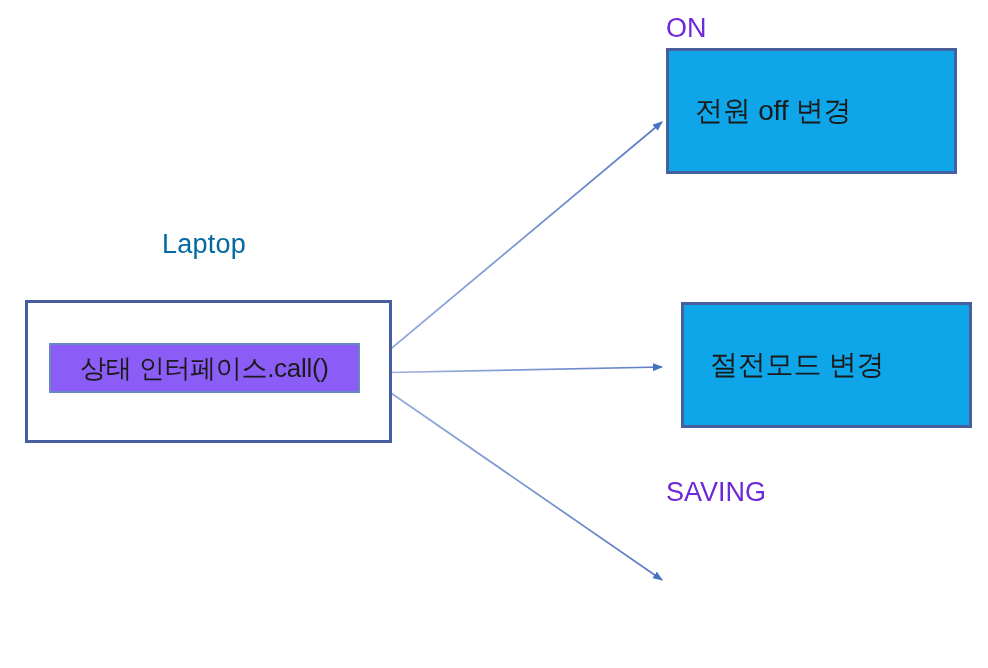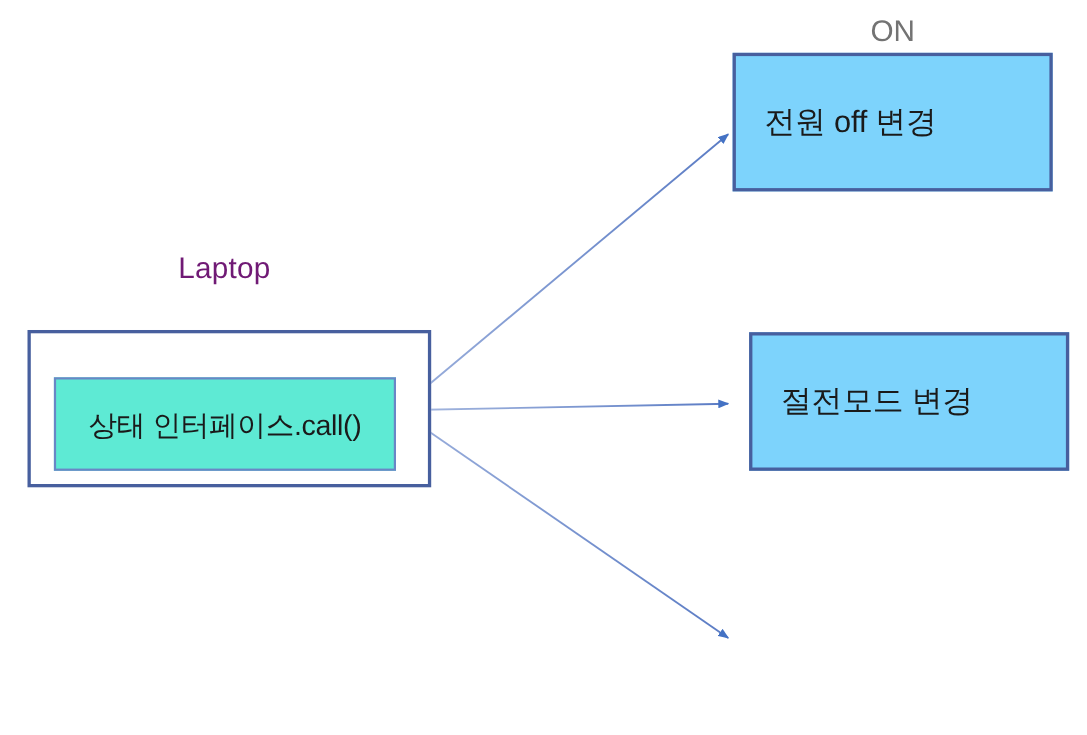--- a/index.html
+++ b/index.html
@@ -33,72 +33,72 @@
   
   .source-title {
     position: absolute;
     left: 104px;
     top: 226px;
     width: 200px;
     text-align: center;
     font-size: 27px;
     line-height: 36px;
     letter-spacing: 0.2px;
-    color: #701a75;
+    color: #0369a1;
     white-space: nowrap;
   }
   .outer-box {
     position: absolute;
     left: 25px;
     top: 300px;
     width: 367px;
     height: 143px;
     border: 3px solid #475f9e;
     background: #ffffff;
     box-sizing: border-box;
   }
   .inner-box {
     position: absolute;
     left: 49px;
     top: 343px;
     width: 311px;
-    height: 85px;
+    height: 50px;
     border: 2px solid #6a86c6;
-    background: #5eead4;
+    background: #8b5cf6;
     box-sizing: border-box;
     display: flex;
     align-items: center;
     justify-content: center;
     text-align: center;
   }
   .inner-box-label {
     font-size: 26px;
     line-height: 30px;
     color: #1a1a1a;
     white-space: nowrap;
     letter-spacing: -0.3px;
   }
 
   
   .state-title {
     position: absolute;
     width: 291px;
-    text-align: center;
+    text-align: left;
     font-size: 27px;
     line-height: 34px;
-    color: #737373;
+    color: #6d28d9;
     white-space: nowrap;
   }
   .state-box {
     position: absolute;
     left: 666px;
     width: 291px;
     height: 126px;
     border: 3px solid #475f9e;
-    background: #7dd3fc;
+    background: #0ea5e9;
     box-sizing: border-box;
     display: flex;
     align-items: center;
   }
   .state-box-label {
     font-size: 28px;
     line-height: 34px;
     color: #1a1a1a;
     white-space: nowrap;
     padding-left: 26px;
@@ -153,14 +153,15 @@
 
   <div class="state-title title-on">ON</div>
   <div class="state-box box-on">
     <span class="state-box-label">전원 off 변경</span>
   </div>
 
   <div class="state-box box-off">
     <span class="state-box-label">절전모드 변경</span>
   </div>
 
+  <div class="state-title title-saving">SAVING</div>
 
 </div>
 
 </body></html>

